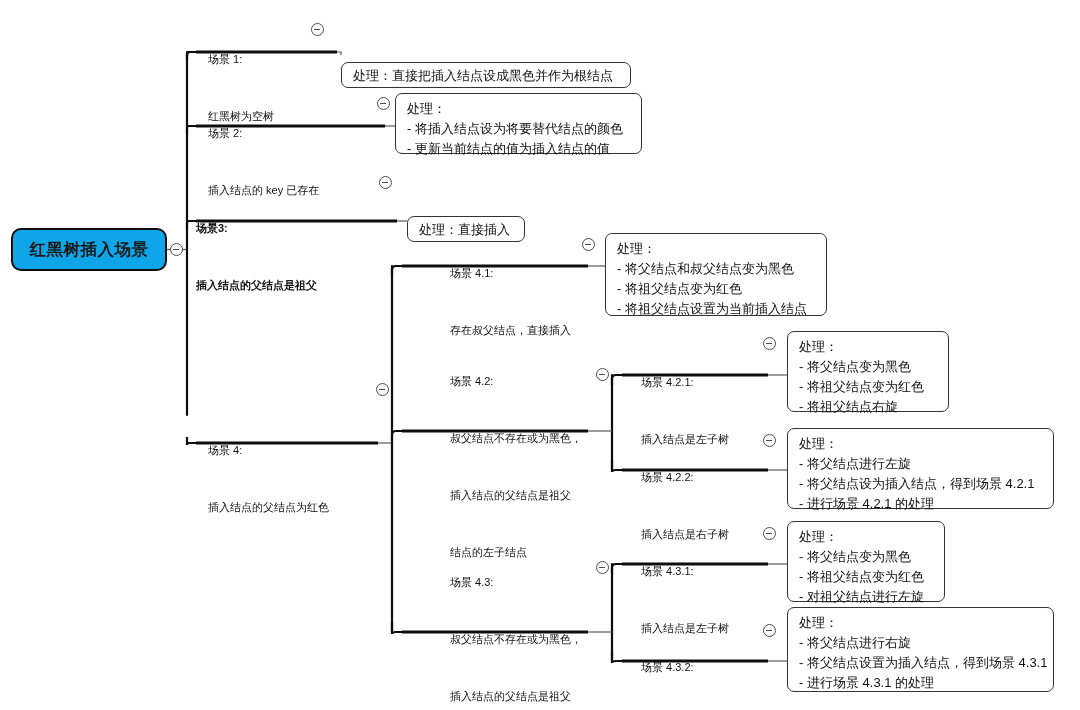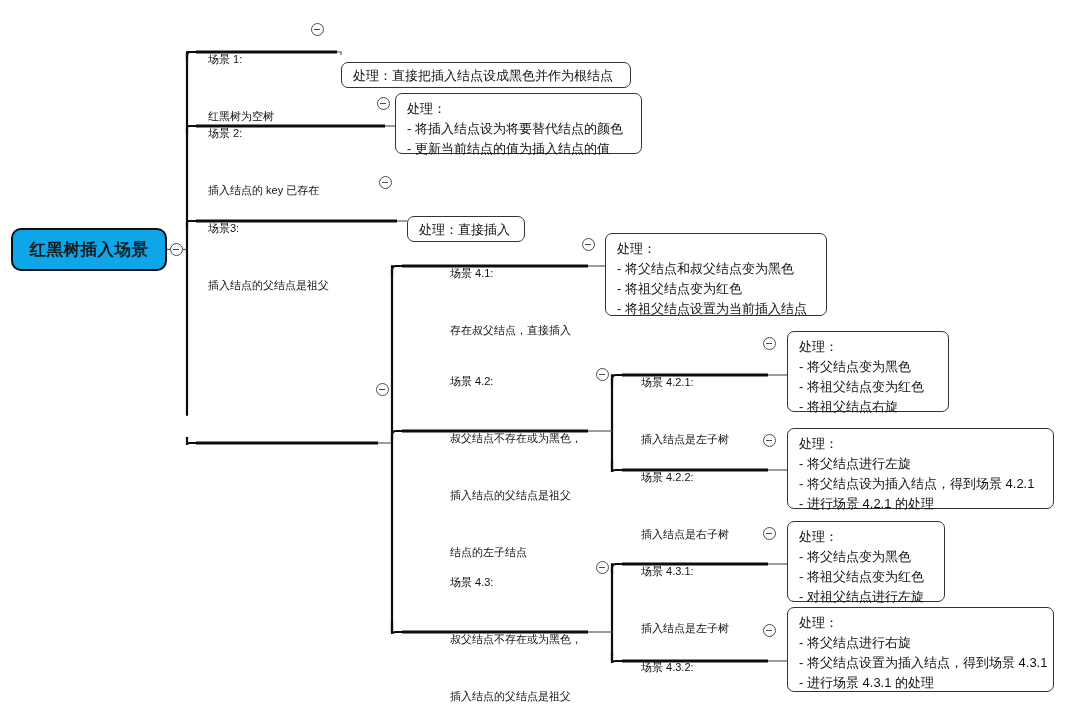--- a/index.html
+++ b/index.html
@@ -147,28 +147,32 @@
   <div class="topic" style="left:208px;top:86px;">
     <div>场景 2:</div>
     <div>插入结点的 key 已存在</div>
   </div>
   <div class="toggle" style="left:377px;top:97px;"></div>
 
   <div class="pbox" style="left:395px;top:93px;width:247px;height:61px;">处理：
 - 将插入结点设为将要替代结点的颜色
 - 更新当前结点的值为插入结点的值</div>
 
-  <div class="topic" style="left:208px;top:181px;">
+  <div class="topic" style="left:196px;top:181px;font-weight:bold;">
     <div>场景3:</div>
     <div>插入结点的父结点是祖父</div>
   </div>
   <div class="toggle" style="left:379px;top:176px;"></div>
 
   <div class="pbox single" style="left:407px;top:197px;width:118px;height:26px;">处理：直接插入</div>
 
+  <div class="topic" style="left:208px;top:403px;">
+    <div>场景 4:</div>
+    <div>插入结点的父结点为红色</div>
+  </div>
   <div class="toggle" style="left:376px;top:383px;"></div>
 
   <div class="topic" style="left:450px;top:226px;">
     <div>场景 4.1:</div>
     <div>存在叔父结点，直接插入</div>
   </div>
   <div class="toggle" style="left:582px;top:238px;"></div>
 
   <div class="pbox" style="left:605px;top:233px;width:222px;height:83px;">处理：
 - 将父结点和叔父结点变为黑色

